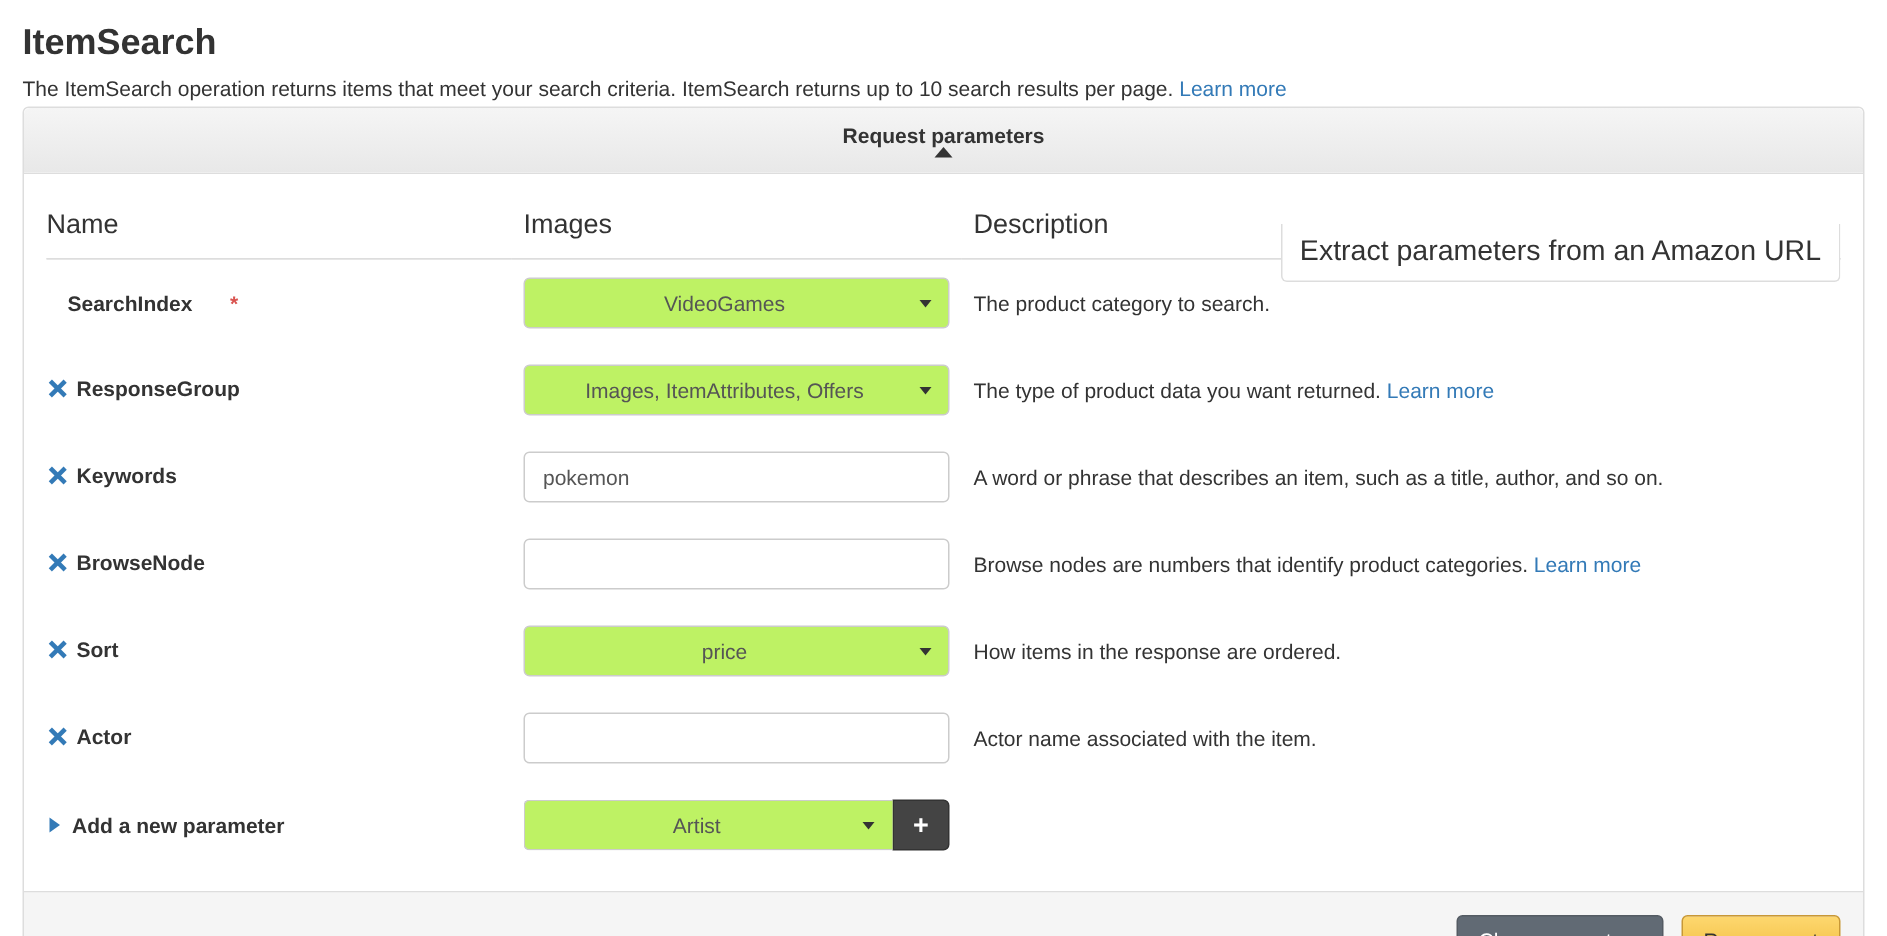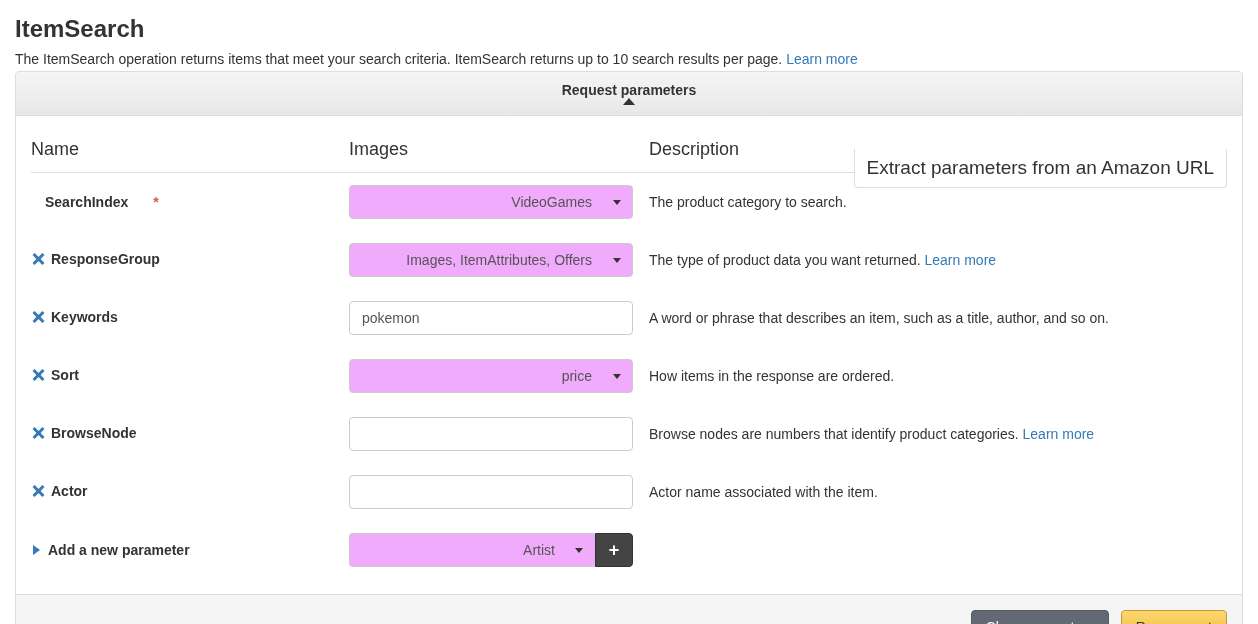--- a/index.html
+++ b/index.html
@@ -21,21 +21,21 @@
 td:nth-child(2) { width: 300px; }
 .pname { font-weight: 700; color: #333; display: inline-flex; align-items: center; }
 .req { color: #d9534f; font-weight: 700; }
 .x-icon { display: inline-block; width: 14px; height: 14px; margin-right: 6px; position: relative; cursor: pointer; }
 .x-icon::before, .x-icon::after { content: ''; position: absolute; left: 6px; top: 0; width: 3px; height: 14px; background: #337ab7; }
 .x-icon::before { transform: rotate(45deg); }
 .x-icon::after { transform: rotate(-45deg); }
 .chev-right { display: inline-block; width: 0; height: 0; border-top: 5px solid transparent; border-bottom: 5px solid transparent; border-left: 7px solid #337ab7; margin-right: 8px; margin-left: 2px; vertical-align: middle; }
 .form-control { width: 100%; height: 34px; padding: 6px 12px; font-size: 14px; line-height: 1.42857143; color: #555; background: #fff; border: 1px solid #ccc; border-radius: 4px; }
 .dropdown { position: relative; }
-.dropdown .form-control { text-align: right; background: #f0abfc; cursor: pointer; padding-right: 40px; }
+.dropdown .form-control { text-align: center; background: #bef264; cursor: pointer; padding-right: 28px; }
 .dropdown::after { content: ''; position: absolute; right: 12px; top: 15px; width: 0; height: 0; border-left: 4px solid transparent; border-right: 4px solid transparent; border-top: 5px solid #333; pointer-events: none; }
 .desc { color: #333; font-size: 14px; margin-top: 48px; }
 .desc a { color: #337ab7; text-decoration: none; }
 .input-group { display: flex; }
 .input-group .form-control { border-radius: 4px 0 0 4px; border-right: none; flex: 1; }
 .plus-btn { width: 38px; height: 34px; background: #444; border: 1px solid #333; border-radius: 0 4px 4px 0; color: #fff; font-size: 18px; font-weight: 700; cursor: pointer; display: flex; align-items: center; justify-content: center; }
 .panel-footer { background: #f5f5f5; border-top: 1px solid #ddd; padding: 15px; text-align: right; border-radius: 0 0 4px 4px; }
 .btn { display: inline-block; padding: 8px 14px; font-size: 14px; border-radius: 4px; cursor: pointer; border: 1px solid transparent; }
 .btn-default { background: #616a74; color: #fff; border-color: #545b63; }
 .btn-primary { background: linear-gradient(to bottom, #fdd76e, #f0b93a); color: #333; border-color: #c89836; margin-left: 8px; }
@@ -89,34 +89,34 @@
             <td><span class="pname">
                 <span class="x-icon"></span>
                 <span>Keywords</span>
               </span></td>
             <td><input class="form-control" type="text" value="pokemon" style=""></td>
             <td class="desc"><span>A word or phrase that describes an item, such as a title, author, and so on.</span></td>
           </tr>
           <tr>
             <td><span class="pname">
                 <span class="x-icon"></span>
+                <span>BrowseNode</span>
+              </span></td>
+            <td><input class="form-control" type="text" style=""></td>
+            <td class="desc"><span>Browse nodes are numbers that identify product categories. </span><a href="#">Learn more</a></td>
+          </tr>
+          <tr>
+            <td><span class="pname">
+                <span class="x-icon"></span>
                 <span>Sort</span>
               </span></td>
             <td>
               <div class="dropdown"><button class="form-control">price</button></div>
             </td>
             <td class="desc"><span>How items in the response are ordered.</span></td>
-          </tr>
-          <tr>
-            <td><span class="pname">
-                <span class="x-icon"></span>
-                <span>BrowseNode</span>
-              </span></td>
-            <td><input class="form-control" type="text" style=""></td>
-            <td class="desc"><span>Browse nodes are numbers that identify product categories. </span><a href="#">Learn more</a></td>
           </tr>
           <tr>
             <td><span class="pname">
                 <span class="x-icon"></span>
                 <span>Actor</span>
               </span></td>
             <td><input class="form-control" type="text" style=""></td>
             <td class="desc"><span>Actor name associated with the item.</span></td>
           </tr>
         </tbody>

